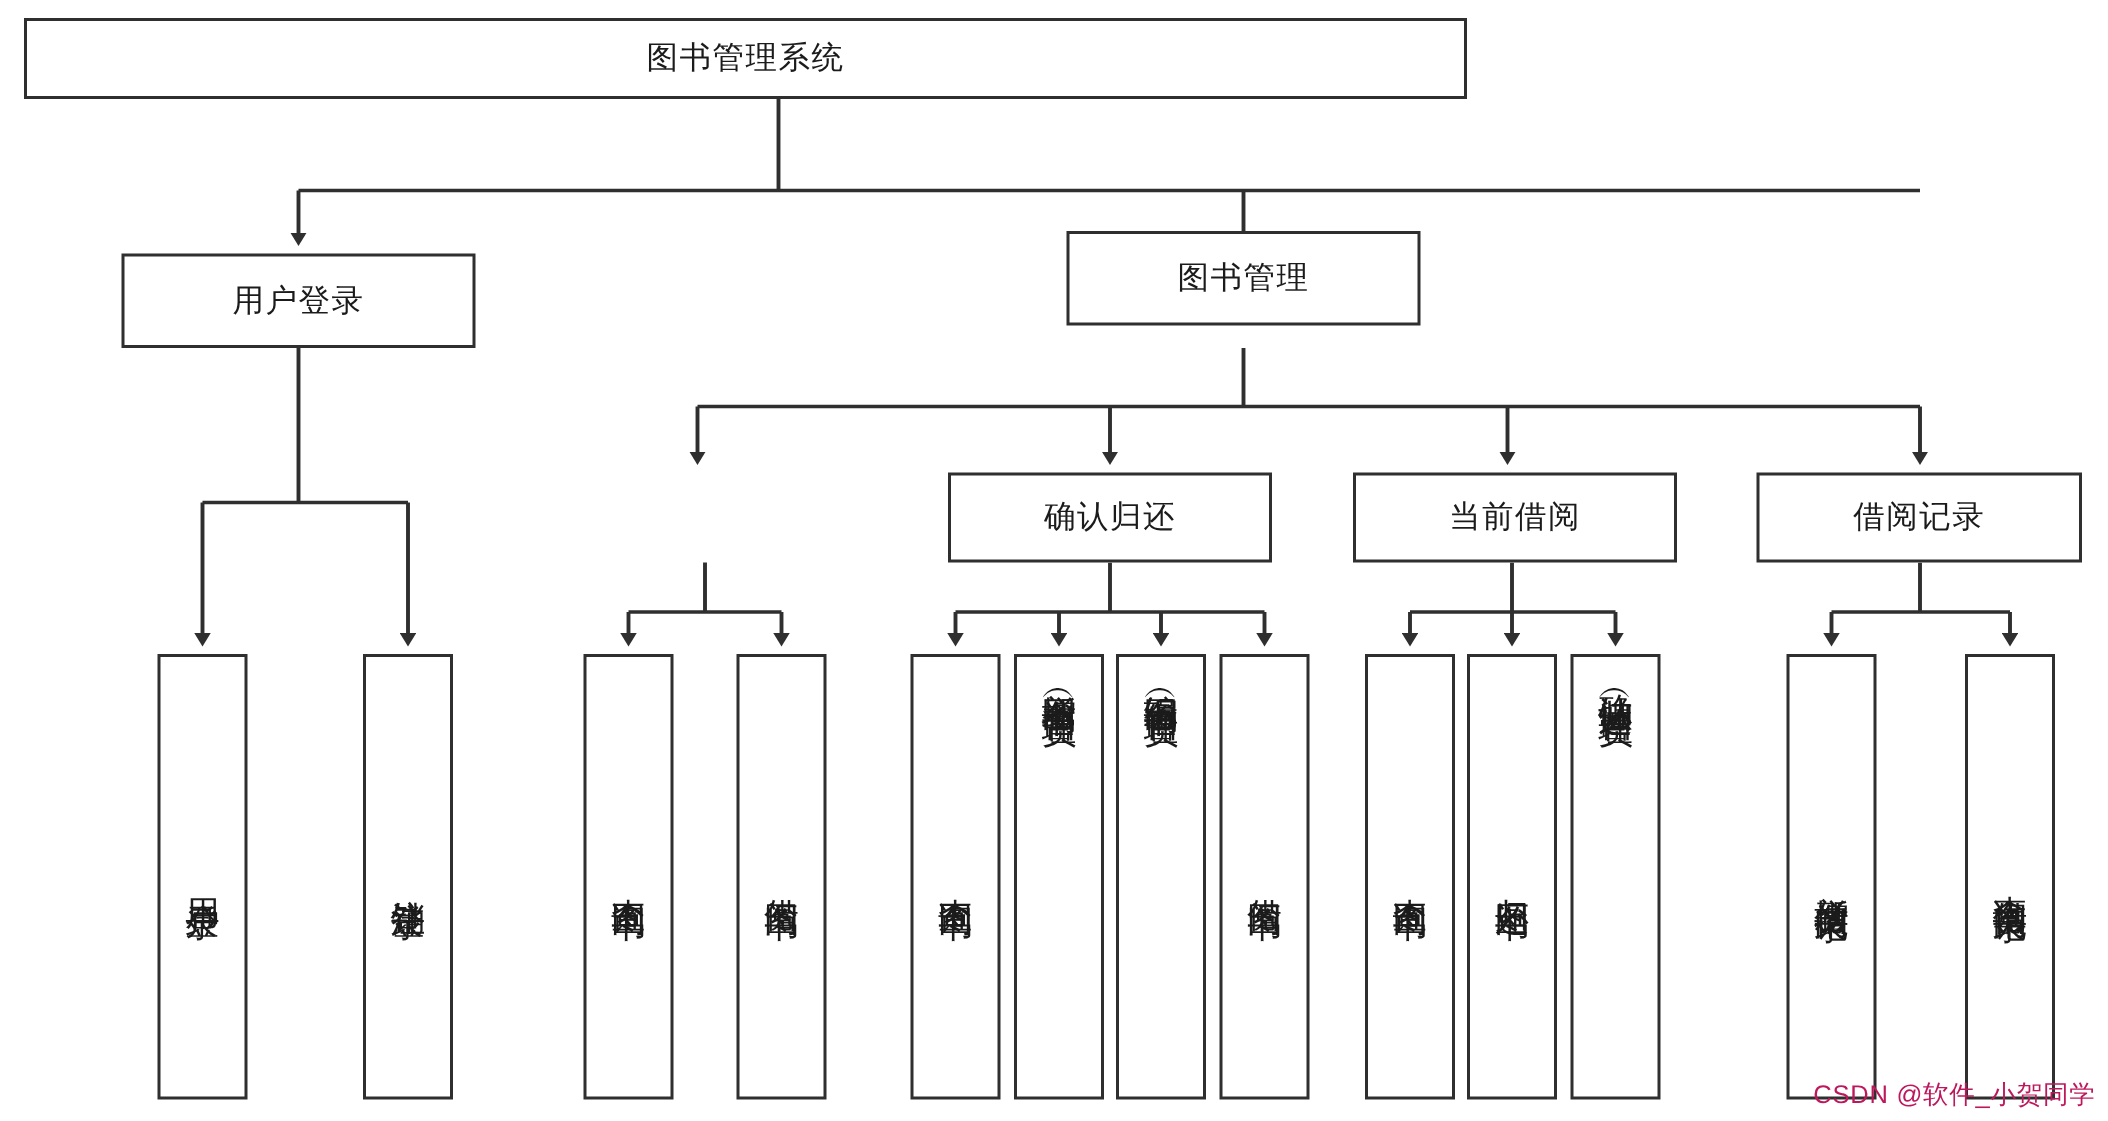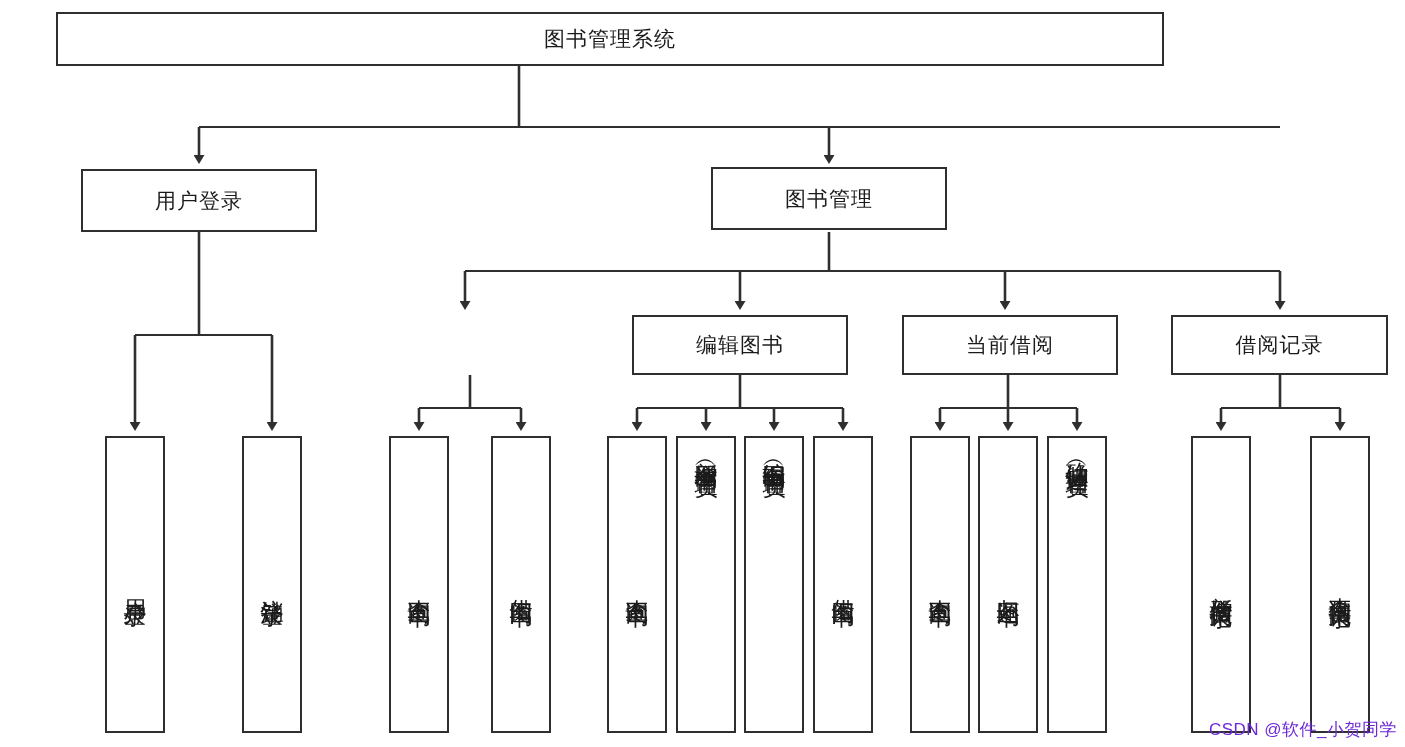--- a/index.html
+++ b/index.html
@@ -56,21 +56,21 @@
   }
   .node.vert.center {
     align-items: center;
     padding-top: 0;
   }
   .watermark {
     position: absolute;
     right: 8px;
     bottom: 6px;
     font-size: 17px;
-    color: #6d28d9;
+    color: #be185d;
     letter-spacing: 0.5px;
     white-space: nowrap;
   }
 </style>
 </head>
 <body>
 
 <div id="canvas">
 
   <svg class="wires" viewBox="0 0 1405 747">
@@ -116,33 +116,33 @@
       <path d="M1008,408 L1008,424" marker-end="url(#arrow)"></path>
       <path d="M1077,408 L1077,424" marker-end="url(#arrow)"></path>
 
       <path d="M1280,375 L1280,408"></path>
       <path d="M1221,408 L1340,408" stroke-width="2.2"></path>
       <path d="M1221,408 L1221,424" marker-end="url(#arrow)"></path>
       <path d="M1340,408 L1340,424" marker-end="url(#arrow)"></path>
     </g>
   </svg>
 
-  <div class="node horiz" style="left:16px; top:12px; width:1108px; height:54px;margin-left:40px;">
+  <div class="node horiz" style="left:16px; top:12px; width:962px; height:54px;">
     <span class="label">图书管理系统</span>
   </div>
 
   <div class="node horiz" style="left:81px; top:169px; width:236px; height:63px;">
     <span class="label">用户登录</span>
   </div>
-  <div class="node horiz" style="left:711px; top:167px; width:236px; height:63px;">
+  <div class="node horiz" style="left:711px; top:154px; width:236px; height:63px;">
     <span class="label">图书管理</span>
   </div>
 
   <div class="node horiz" style="left:632px; top:315px; width:216px; height:60px;">
-    <span class="label">编辑图书</span>
+    <span class="label">确认归还</span>
   </div>
   <div class="node horiz" style="left:1171px; top:315px; width:217px; height:60px;">
     <span class="label">借阅记录</span>
   </div>
   <div class="node horiz" style="left:902px; top:315px; width:216px; height:60px;">
     <span class="label">当前借阅</span>
   </div>
 
   <div class="node vert center" style="left:105px; top:436px; width:60px; height:297px;">
     <span class="label">用户登录</span>

